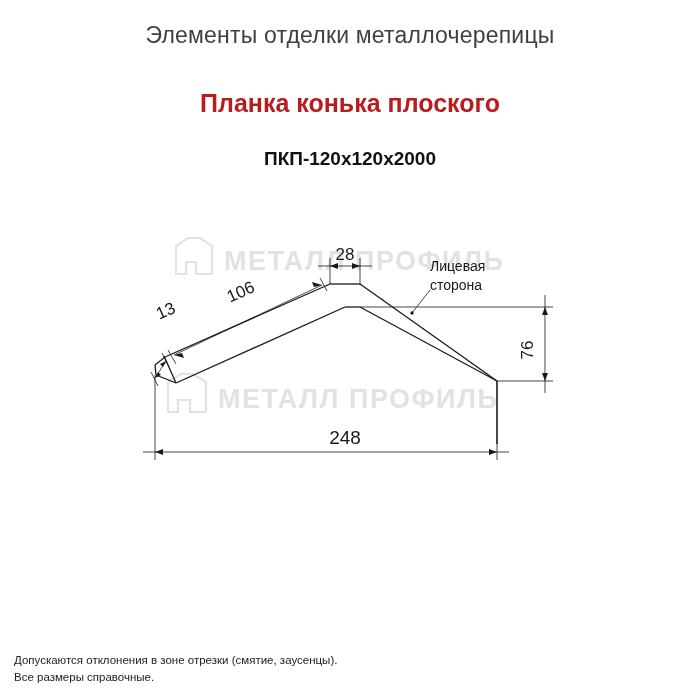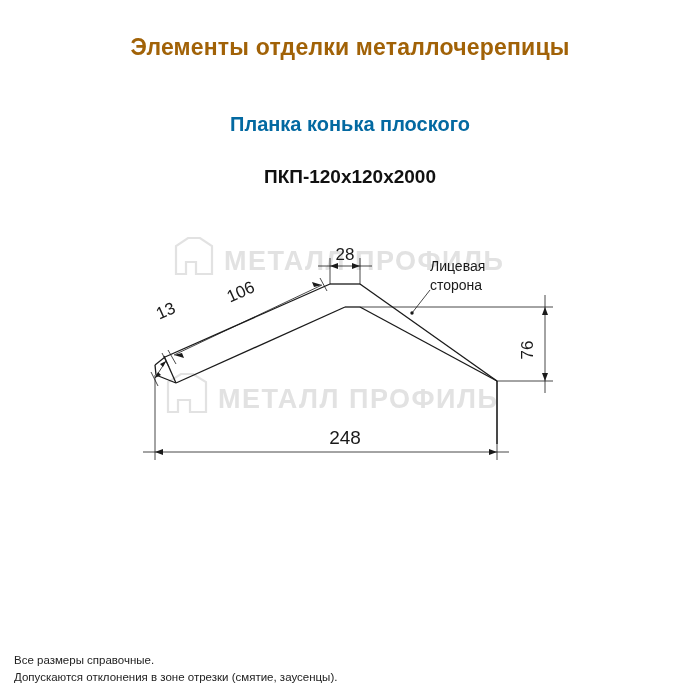--- a/index.html
+++ b/index.html
@@ -22,29 +22,29 @@
   }
   .title-block {
     position: absolute;
     top: 22px;
     left: 0;
     width: 700px;
     text-align: center;
   }
   .main-title {
     font-size: 23px;
+    font-weight: normal;
+    letter-spacing: 0.2px;
+    color: #404040;
+    margin: 0;
+  }
+  .sub-title {
+    font-size: 25px;
     font-weight: bold;
-    letter-spacing: 0.2px;
-    color: #a16207;
-    margin: 12px;
-  }
-  .sub-title {
-    font-size: 20px;
-    font-weight: bold;
-    color: #0369a1;
+    color: #b91c1c;
     margin: 0;
     padding-top: 40px;
   }
   .sub-title2 {
     font-size: 19px;
     font-weight: bold;
     color: #111111;
     margin: 16px;
     padding-top: 14px;
   }
@@ -191,17 +191,17 @@
         </g>
         <path d="M155 302 L163 299 L163 305 Z" fill="#1a1a1a"></path>
         <path d="M497 302 L489 299 L489 305 Z" fill="#1a1a1a"></path>
         <text x="345" y="294" font-size="19" text-anchor="middle">248</text>
       </g>
 
     </svg>
   </div>
 
   <div class="footnotes">
+    <div>Допускаются отклонения в зоне отрезки (смятие, заусенцы).</div>
     <div>Все размеры справочные.</div>
-    <div>Допускаются отклонения в зоне отрезки (смятие, заусенцы).</div>
   </div>
 
 </div>
 
 </body></html>

